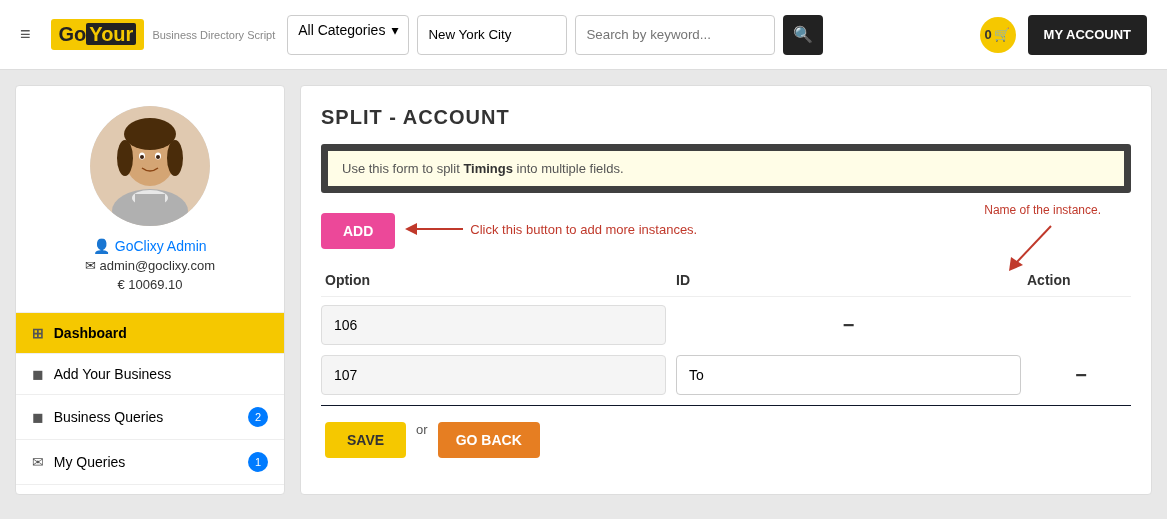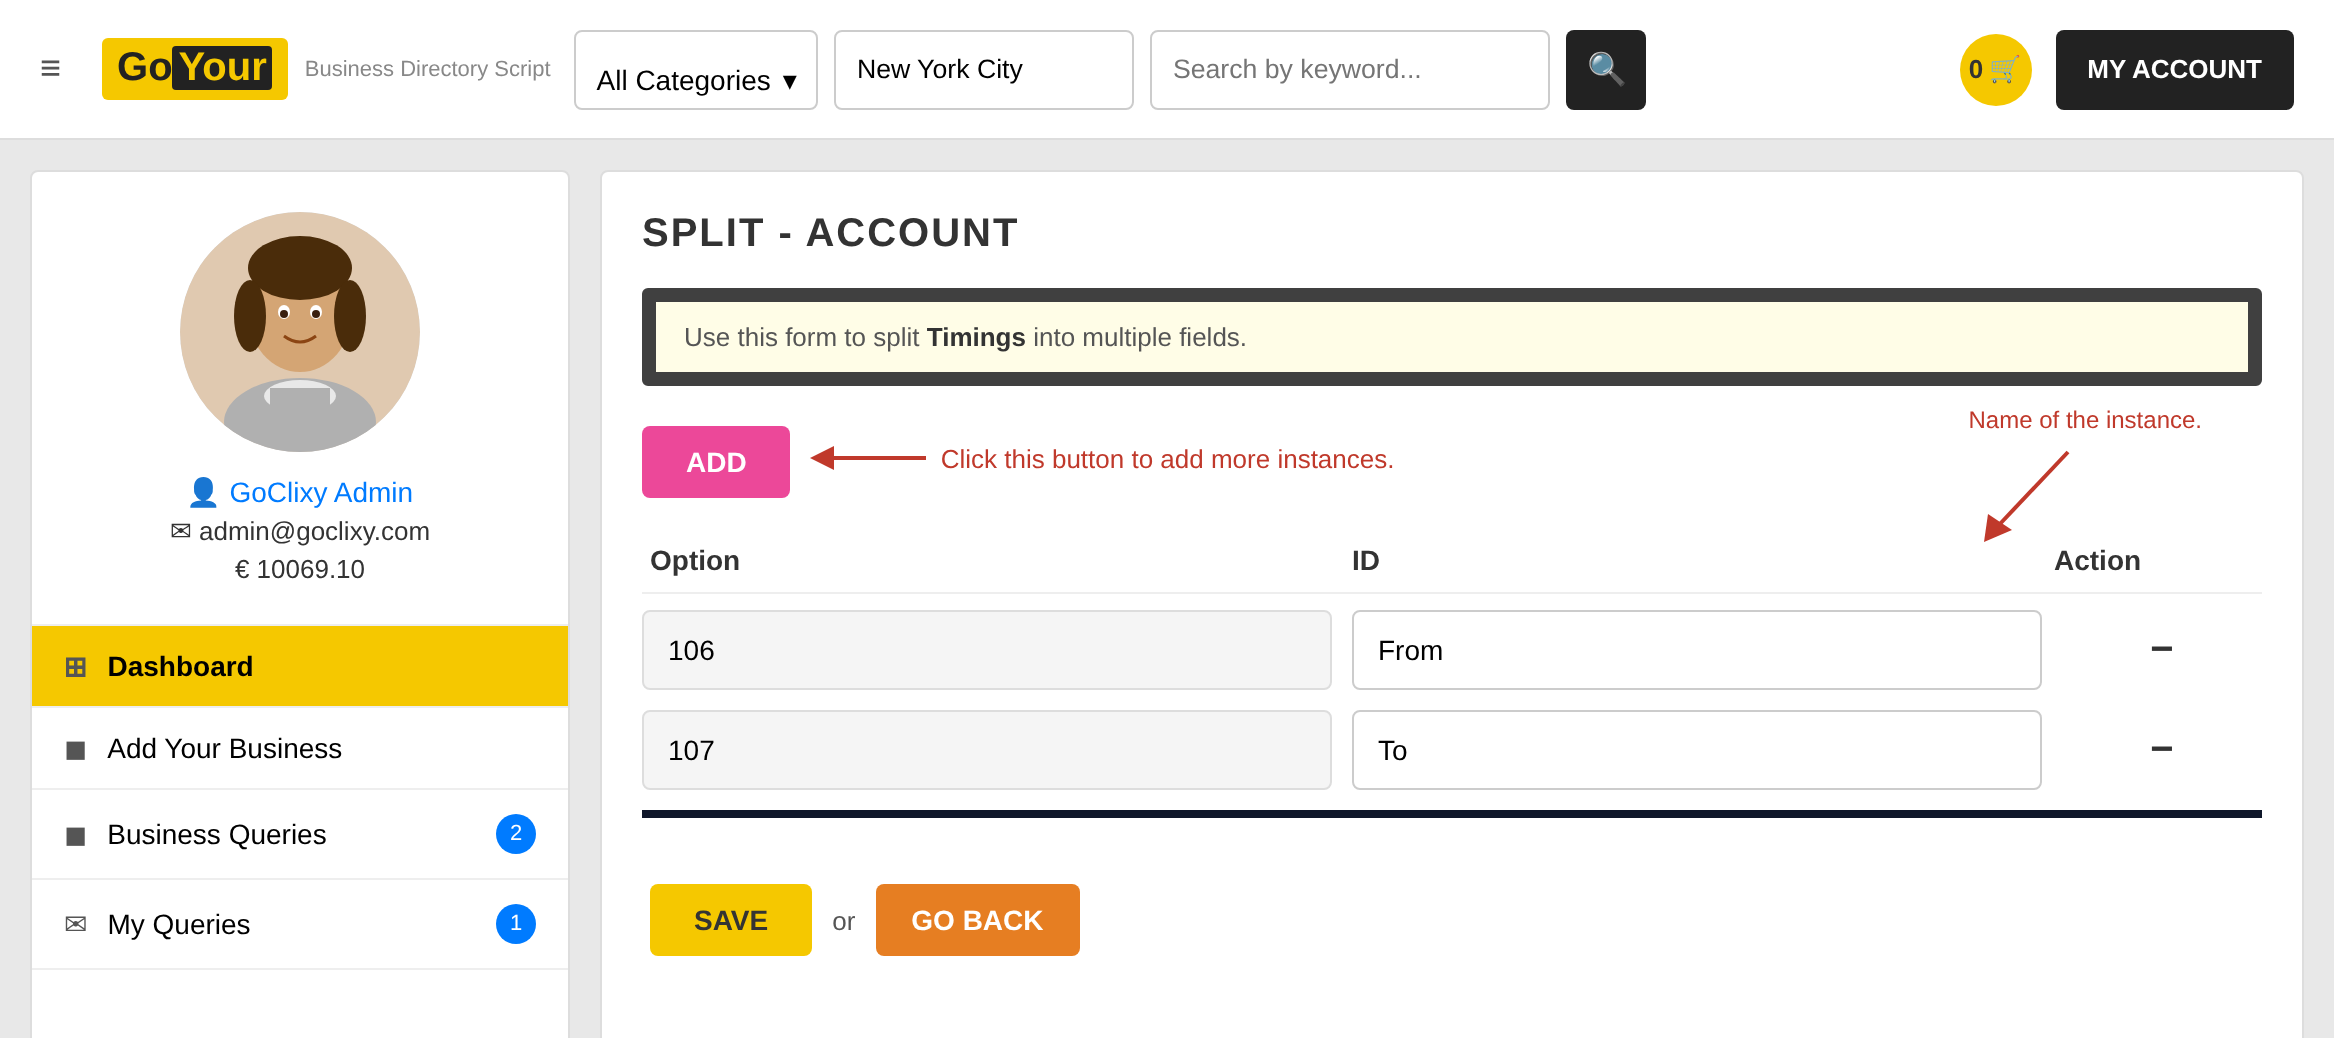--- a/index.html
+++ b/index.html
@@ -23,21 +23,21 @@
       cursor: pointer;
     }
     .header-nav {
       display: flex;
       align-items: center;
       gap: 8px;
       flex: 1;
     }
     .category-select {
       display: flex;
-      align-items: flex-end;
+      align-items: flex-start;
       border: 1px solid #ccc;
       border-radius: 4px;
       padding: 6px 10px;
       background: #fff;
       cursor: pointer;
       gap: 6px;
       white-space: nowrap;
       height: 40px;
     }
     .location-input {
@@ -237,24 +237,23 @@
       background: none;
       border: none;
       font-size: 20px;
       cursor: pointer;
       color: #333;
       font-weight: bold;
     }
 
     .bottom-actions {
       display: flex;
-      align-items: center;
       gap: 10px;
-      padding: 33px 4px;
-      border-top: 4px solid #0f172a;
+      padding: 16px 4px;
+      border-top: 1px solid #0f172a;
       margin-top: 10px;
     }
     .save-btn {
       background: #f5c800;
       color: #333;
       border: none;
       padding: 10px 22px;
       border-radius: 4px;
       font-size: 14px;
       font-weight: bold;
@@ -391,38 +390,37 @@
       <button class="add-btn">ADD</button>
 
       <div style="display:flex; align-items:center; margin-left:10px; margin-top:6px;">
         <svg width="60" height="20">
           <line x1="58" y1="10" x2="8" y2="10" stroke="#c0392b" stroke-width="2"></line>
           <polygon points="0,10 12,4 12,16" fill="#c0392b"></polygon>
         </svg>
         <span class="annotation-text" style="color:#c0392b; font-size:13px; margin-left:5px;">Click this button to add more instances.</span>
       </div>
 
-      <div style="position:absolute; right:30px; top:-10px; display:flex; flex-direction:column; ">
+      <div style="position:absolute; right:30px; top:-10px; display:flex; flex-direction:column; align-items:flex-end;">
         <span style="color:#c0392b; font-size:12px; margin-bottom:4px;">Name of the instance.</span>
         <svg width="100" height="50">
           <line x1="50" y1="5" x2="15" y2="42" stroke="#c0392b" stroke-width="2"></line>
           <polygon points="8,50 10,36 22,44" fill="#c0392b"></polygon>
         </svg>
       </div>
     </div>
 
     <div class="table-header">
       <span>Option</span>
       <span>ID</span>
       <span>Action</span>
     </div>
 
     <div class="table-row">
       <input class="table-input" type="text" value="106" readonly="" style="">
-      <input class="table-input table-input-editable" type="text" value="From" style="">
       <button class="action-btn">−</button>
     </div>
 
     <div class="table-row">
       <input class="table-input" type="text" value="107" readonly="" style="">
       <input class="table-input table-input-editable" type="text" value="To" style="">
       <button class="action-btn">−</button>
     </div>
 
     <div class="bottom-actions">

